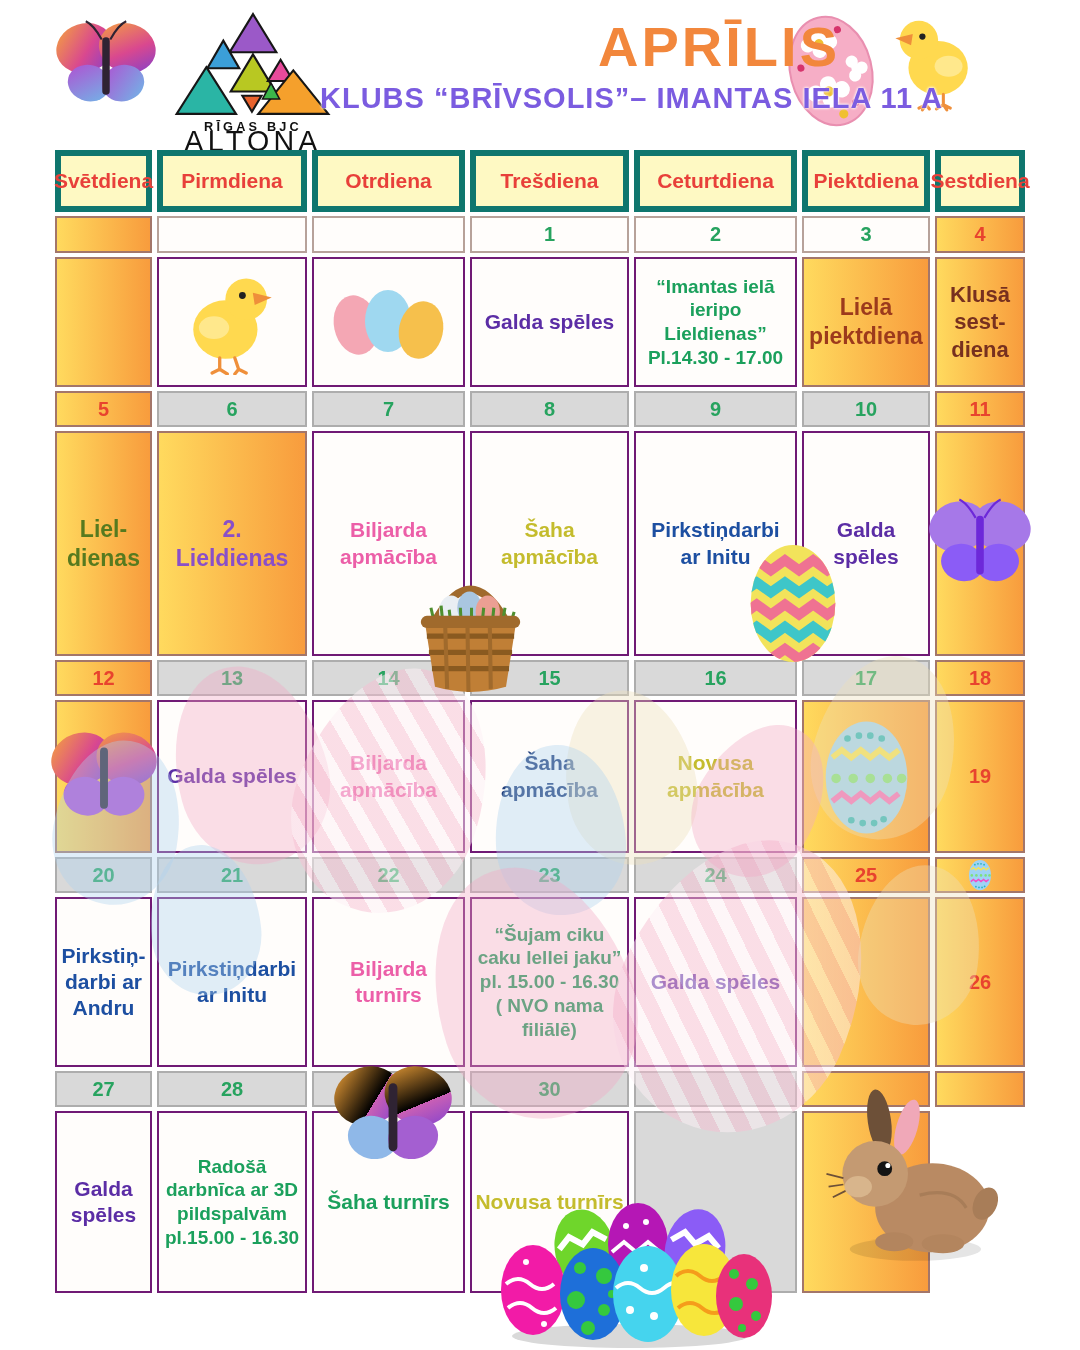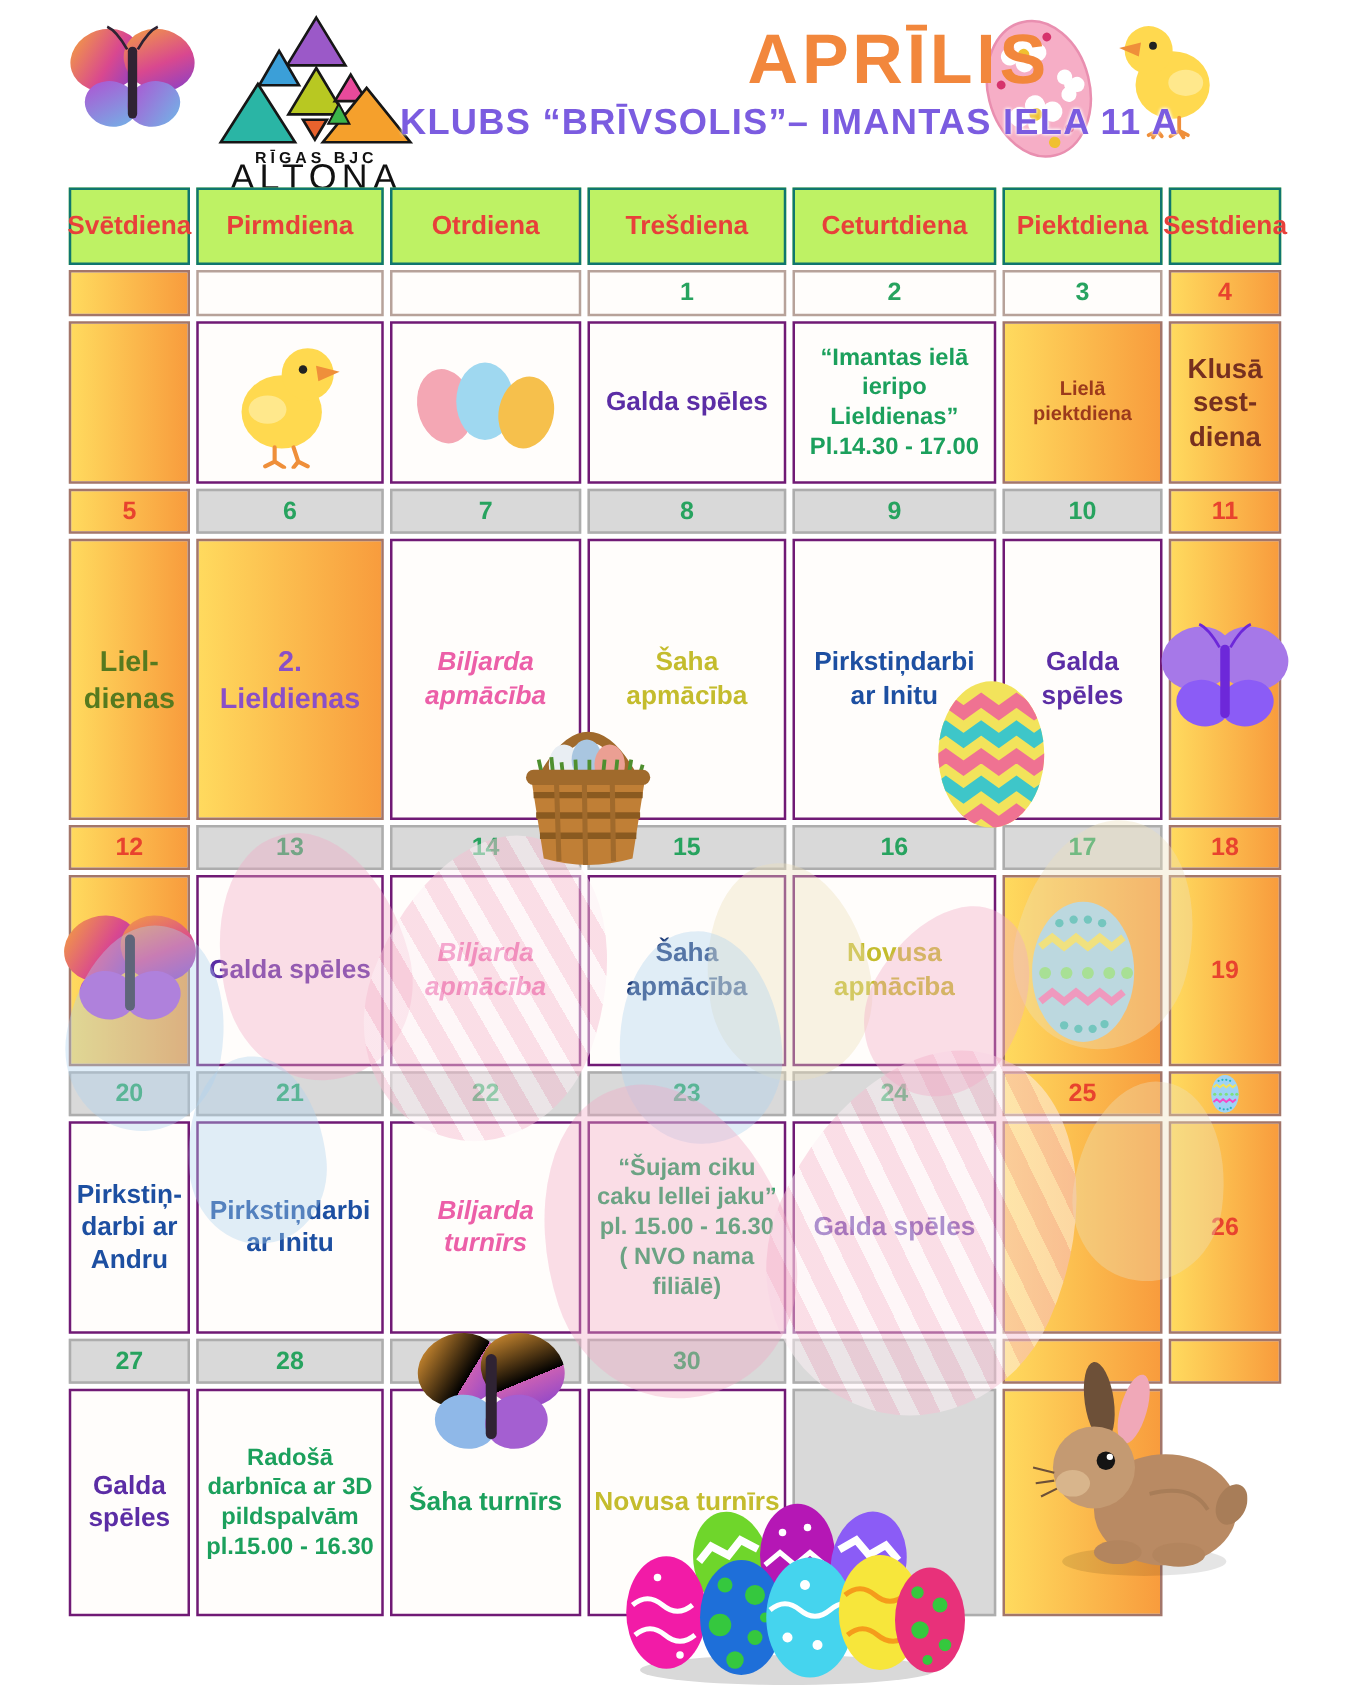--- a/index.html
+++ b/index.html
@@ -14,36 +14,36 @@
          font-size:29px;font-weight:700;letter-spacing:1px;color:#7b5ce0;z-index:6;
          text-shadow:0 0 3px #ffffff,0 0 3px #ffffff;}
 
   
   #grid{position:absolute;left:55px;top:150px;display:grid;z-index:0;
         grid-template-columns:97px 150px 153px 159px 163px 128px 90px;
         grid-template-rows:62px 37px 130px 36px 225px 36px 153px 36px 170px 36px 182px;
         column-gap:5px;row-gap:4px;}
   .cell{box-sizing:border-box;display:flex;flex-direction:column;align-items:center;
         justify-content:center;text-align:center;overflow:visible;position:relative;}
-  .hcell{background:#bef264;border:2px solid #0f766e;color:#e8403a;font-weight:800;
+  .hcell{background:#fef9c3;border:6px solid #0f766e;color:#e8403a;font-weight:800;
          font-size:21px;line-height:1.15;}
   .dwhite{background:#fffdfb;border:2px solid #b7a29a;}
   .dgray{background:#d9d9d9;border:2px solid #adadad;}
   .dorange,.corange{background:linear-gradient(90deg,#ffda5e,#f89c3d);border:2px solid #a3766a;}
   .cwhite{background:#fffdfb;border:2px solid #701a75;}
   .cgray{background:#d9d9d9;border:2px solid #adadad;}
   .dnum{font-size:20px;font-weight:800;}
   .green{color:#27a35f;} .rednum{color:#e8432e;}
   .ev{font-weight:800;font-size:21px;line-height:1.25;white-space:pre-line;
       position:relative;z-index:3;padding:0 3px;}
   .small{font-size:19px;}
-  .c-purple{color:#5b2da5;} .c-pink{color:#ec5fa8;font-style:italic;} .c-yellow{color:#c4bc2d;}
+  .c-purple{color:#5b2da5;} .c-pink{color:#ec5fa8;} .c-yellow{color:#c4bc2d;}
   .c-navy{color:#1f3d7a;}  .c-blue{color:#1d4fa1;}  .c-green{color:#1ba05c;}
   .c-dgreen{color:#567a1f;} .c-purple2{color:#8a4fc8;}
-  .c-dred{color:#9c3a1c;font-size:16px;} .c-dbrown{color:#77301f;font-size:22px;}
+  .c-dred{color:#9c3a1c;font-size:23px;} .c-dbrown{color:#77301f;font-size:22px;}
   .time{font-weight:600;}
   span[data-bind]{position:relative;z-index:3;}
 
   
   #wash{position:absolute;left:0;top:0;width:1080px;height:1350px;z-index:1;pointer-events:none;}
   .fegg{position:absolute;border-radius:50% 50% 50% 50% / 60% 60% 42% 42%;opacity:.38;}
   .f-pink{background:#f2a9c4;} .f-blue{background:#aed3f0;} .f-cream{background:#ece0ba;}
   .f-stripe{background:repeating-linear-gradient(40deg,#f6bfd2 0 16px,#fdf0f5 16px 30px);opacity:.5;}
 
   .z4{z-index:4;}

